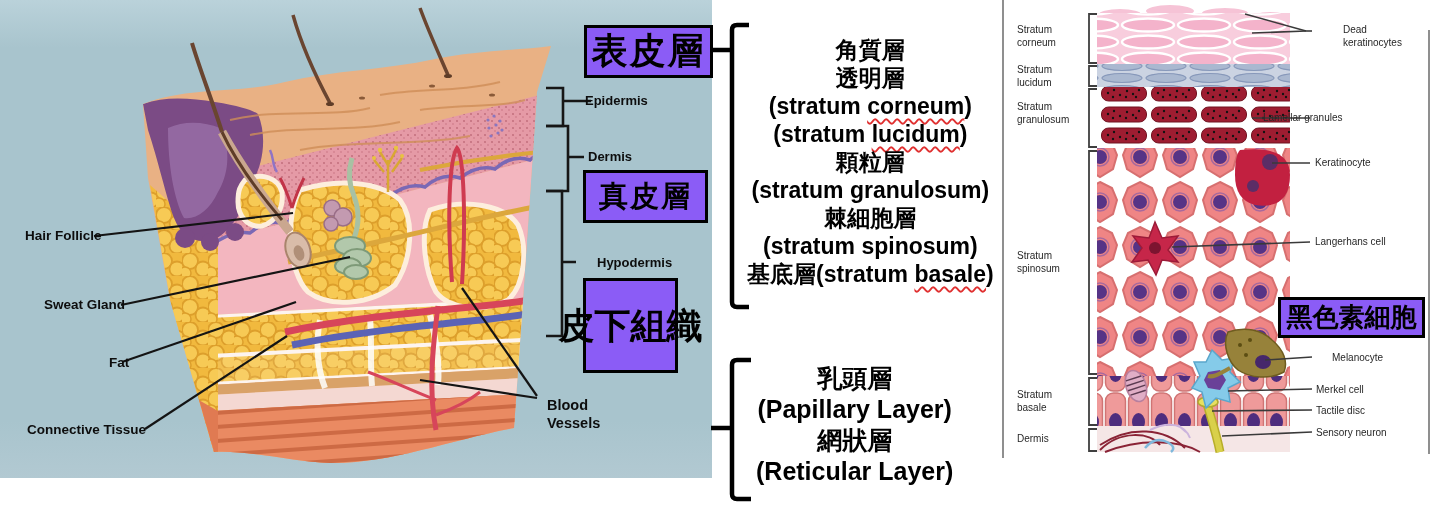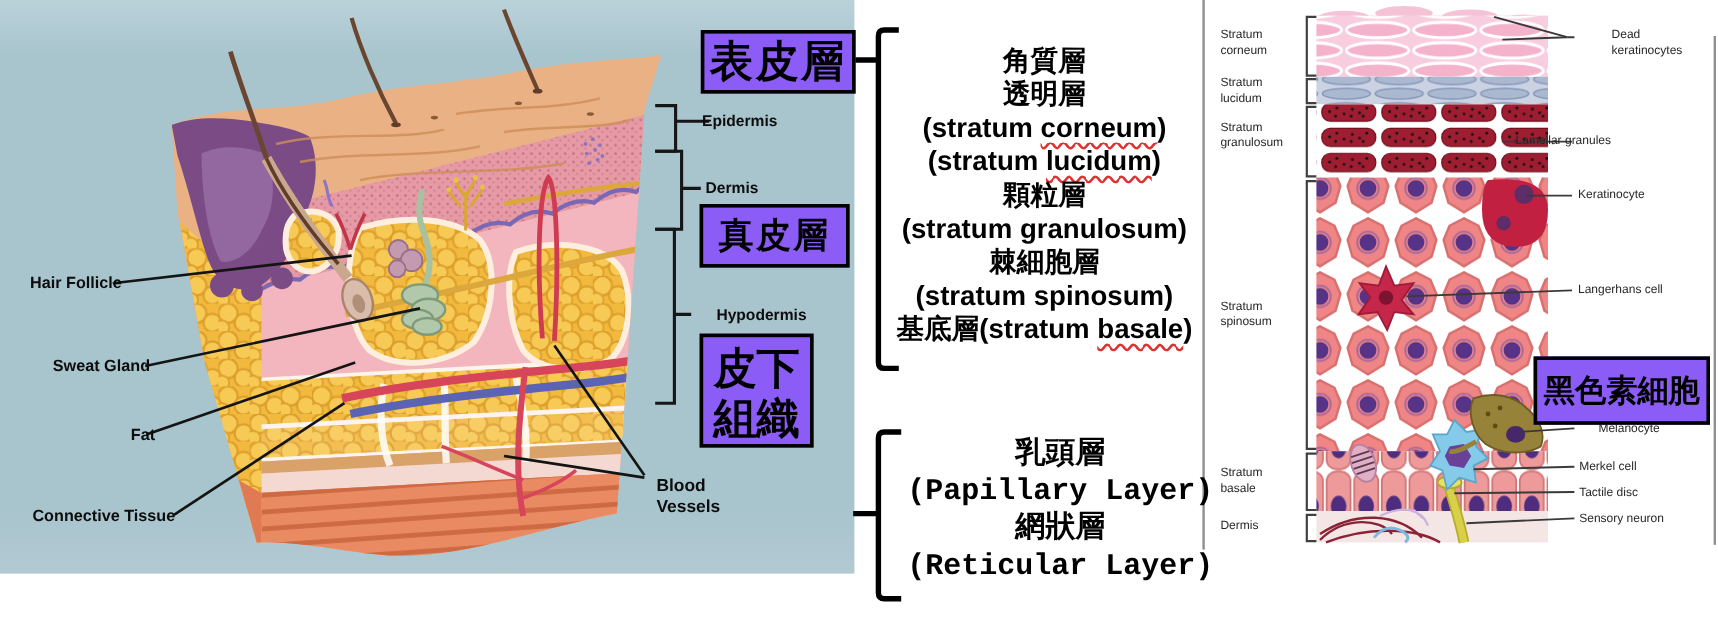--- a/index.html
+++ b/index.html
@@ -16,26 +16,26 @@
   .lbl{position:absolute;z-index:4;color:#0d0d0d;font-weight:bold;white-space:nowrap;}
   .lbl-left{font-size:13.5px;line-height:16px;}
   .lbl-anat{font-size:13px;line-height:14px;}
   .rlbl{position:absolute;z-index:4;color:#272727;font-weight:normal;font-size:10px;line-height:13px;white-space:nowrap;}
   .rlbl span{display:block;}
   .ybox{
     position:absolute;z-index:5;box-sizing:border-box;background:#8b5cf6;border:3px solid #000;
     display:flex;align-items:center;justify-content:center;
     font-weight:bold;color:#000;white-space:nowrap;
   }
-  .ybox-col{flex-direction:column;justify-content:flex-end;}
+  .ybox-col{flex-direction:row;}
   .mid-text{
     position:absolute;z-index:4;color:#000;font-weight:bold;white-space:nowrap;text-align:center;
   }
   .strata{left:747px;top:36px;font-size:23px;line-height:28px;}
-  .dlayers{left:756px;top:363px;font-size:25px;line-height:31px;font-family:Liberation Mono, monospace;}
+  .dlayers{left:756px;top:363px;font-size:25px;line-height:31px;}
   .wavy{
     text-decoration:underline;text-decoration-style:wavy;
     text-decoration-color:#e03030;text-decoration-thickness:1.5px;text-underline-offset:4px;
   }
   .vline{position:absolute;z-index:3;width:2px;background:#8f8f8f;}
 </style>
 </head>
 <body>
 
 <div class="canvas">
@@ -357,21 +357,21 @@
   <div class="lbl lbl-anat" style="left:564px;top:94px;margin-left:21px;">Epidermis</div>
   <div class="lbl lbl-anat" style="left:588px;top:150px;">Dermis</div>
   <div class="lbl lbl-anat" style="left:597px;top:256px;">Hypodermis</div>
 
   <div class="ybox" style="left:584px;top:25px;width:129px;height:53px;font-size:36px;letter-spacing:2px;">表皮層</div>
   <div class="ybox" style="left:583px;top:170px;width:125px;height:53px;font-size:29px;letter-spacing:2px;">真皮層</div>
   <div class="ybox ybox-col" style="left:583px;top:278px;width:95px;height:95px;font-size:36px;line-height:42px;">
     <span>皮下</span>
     <span>組織</span>
   </div>
-  <div class="ybox" style="left:1278px;top:297px;width:147px;height:57px;font-size:26px;">黑色素細胞</div>
+  <div class="ybox" style="left:1278px;top:297px;width:147px;height:41px;font-size:26px;">黑色素細胞</div>
 
   <div class="mid-text strata">
     <div>角質層</div>
     <div>透明層</div>
     <div><span>(stratum </span><span class="wavy">corneum</span><span>)</span></div>
     <div><span>(stratum </span><span class="wavy">lucidum</span><span>)</span></div>
     <div>顆粒層</div>
     <div>(stratum granulosum)</div>
     <div>棘細胞層</div>
     <div>(stratum spinosum)</div>

